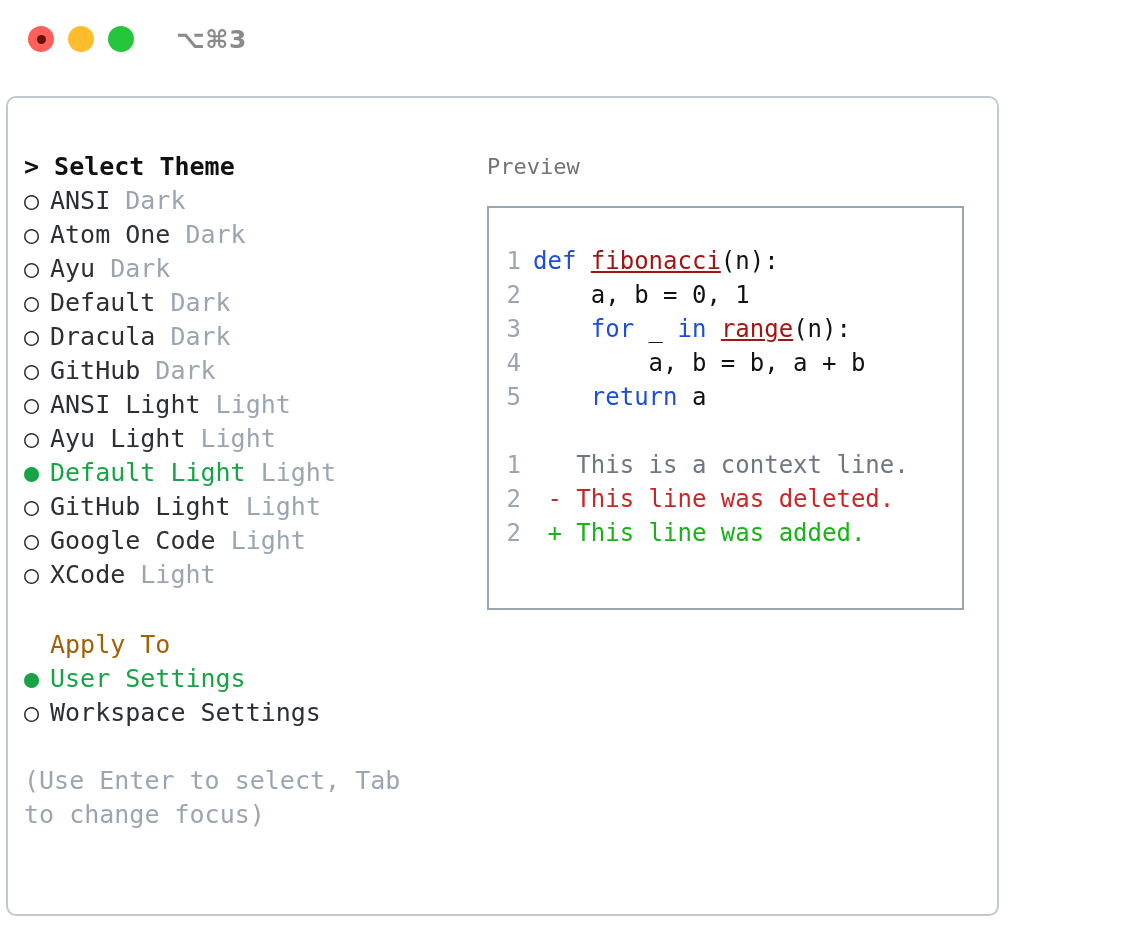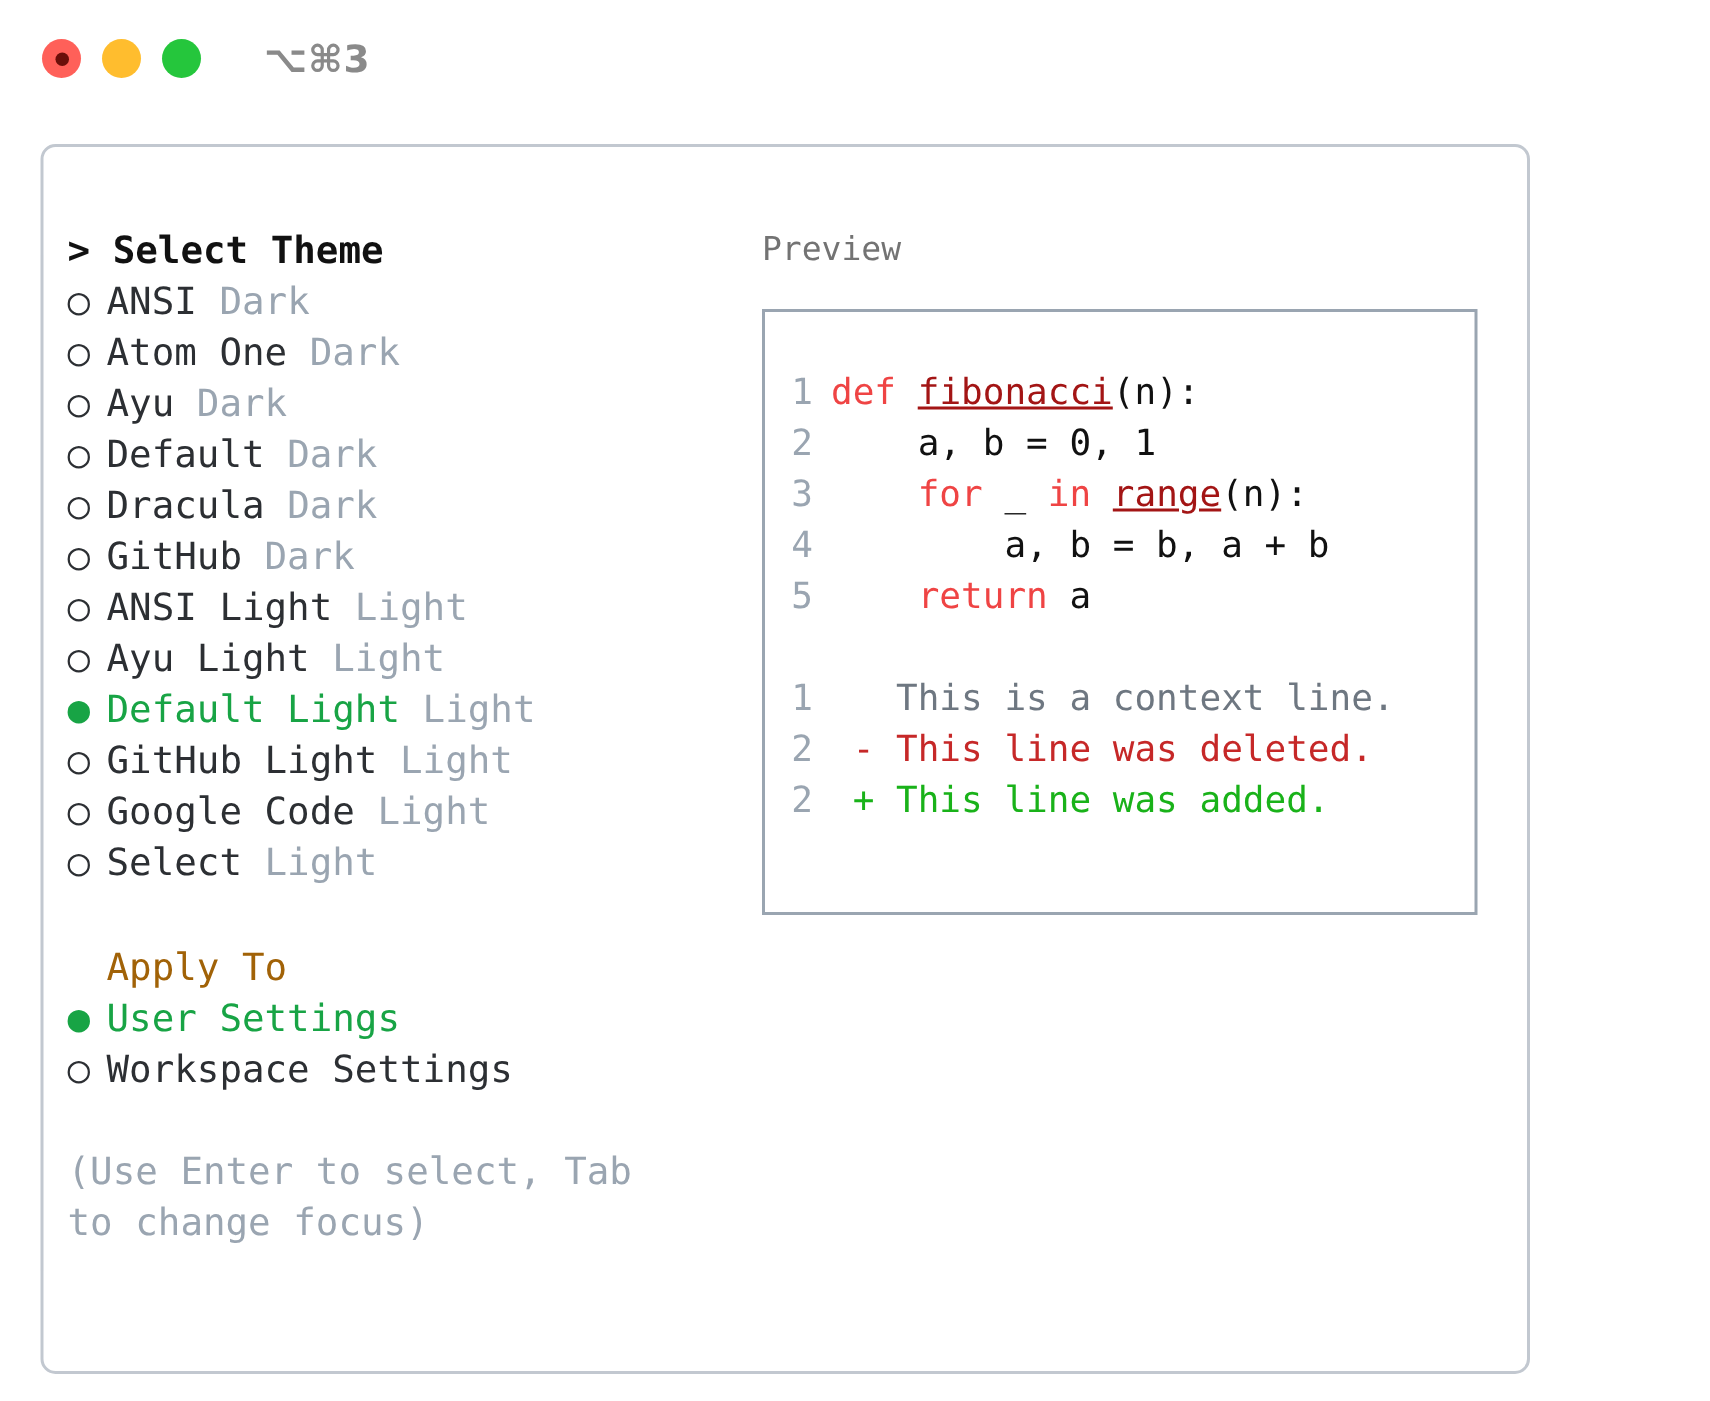--- a/index.html
+++ b/index.html
@@ -63,21 +63,21 @@
     font-size: 25px;
     font-weight: 700;
     color: #8a8a8a;
     letter-spacing: 0.5px;
     font-family: "DejaVu Sans", "Liberation Sans", sans-serif;
   }
 
   
   #panel {
     position: absolute;
-    left: 27px; top: 96px;
+    left: 6px; top: 96px;
     width: 993px; height: 820px;
     border: 2px solid #c2c8d0;
     border-radius: 10px;
     background: #ffffff;
   }
 
   #panel-inner {
     position: absolute;
     left: 0; top: 0; right: 0; bottom: 0;
     display: block;
@@ -170,21 +170,21 @@
     padding-left: 14px;
   }
   .ln {
     width: 30px;
     flex: 0 0 30px;
     text-align: right;
     color: #9aa5b1;
     padding-right: 12px;
   }
   .code-text { color: #111111; }
-  .tok-kw   { color: #ef4444; }
+  .tok-kw   { color: #1d4ed8; }
   .tok-fn   { color: #a31515; text-decoration: underline; }
   .tok-pl   { color: #111111; }
 
   .blank-line { height: 34px; }
 
   .diff-ctx { color: #6e7781; }
   .diff-del { color: #c62828; }
   .diff-add { color: #19b219; }
 </style>
 </head>
@@ -211,21 +211,21 @@
             <div class="opt-row"><span class="opt-bullet">○</span><span class="opt-label">Atom One </span><span class="opt-kind">Dark</span></div>
             <div class="opt-row"><span class="opt-bullet">○</span><span class="opt-label">Ayu </span><span class="opt-kind">Dark</span></div>
             <div class="opt-row"><span class="opt-bullet">○</span><span class="opt-label">Default </span><span class="opt-kind">Dark</span></div>
             <div class="opt-row"><span class="opt-bullet">○</span><span class="opt-label">Dracula </span><span class="opt-kind">Dark</span></div>
             <div class="opt-row"><span class="opt-bullet">○</span><span class="opt-label">GitHub </span><span class="opt-kind">Dark</span></div>
             <div class="opt-row"><span class="opt-bullet">○</span><span class="opt-label">ANSI Light </span><span class="opt-kind">Light</span></div>
             <div class="opt-row"><span class="opt-bullet">○</span><span class="opt-label">Ayu Light </span><span class="opt-kind">Light</span></div>
             <div class="opt-row selected"><span class="opt-bullet">●</span><span class="opt-label">Default Light </span><span class="opt-kind">Light</span></div>
             <div class="opt-row"><span class="opt-bullet">○</span><span class="opt-label">GitHub Light </span><span class="opt-kind">Light</span></div>
             <div class="opt-row"><span class="opt-bullet">○</span><span class="opt-label">Google Code </span><span class="opt-kind">Light</span></div>
-            <div class="opt-row"><span class="opt-bullet">○</span><span class="opt-label">Select </span><span class="opt-kind">Light</span></div>
+            <div class="opt-row"><span class="opt-bullet">○</span><span class="opt-label">XCode </span><span class="opt-kind">Light</span></div>
           </div>
 
         <div class="group-title">Apply To</div>
         <div id="apply-list">
             <div class="opt-row selected"><span class="opt-bullet">●</span><span class="opt-label">User Settings</span></div>
             <div class="opt-row"><span class="opt-bullet">○</span><span class="opt-label">Workspace Settings</span></div>
           </div>
 
         <div id="hint">(Use Enter to select, Tab to change focus)</div>
       </div>

